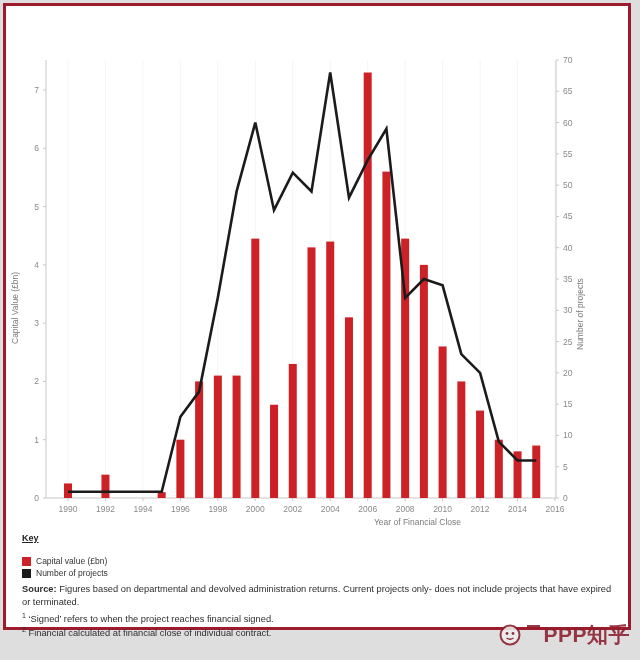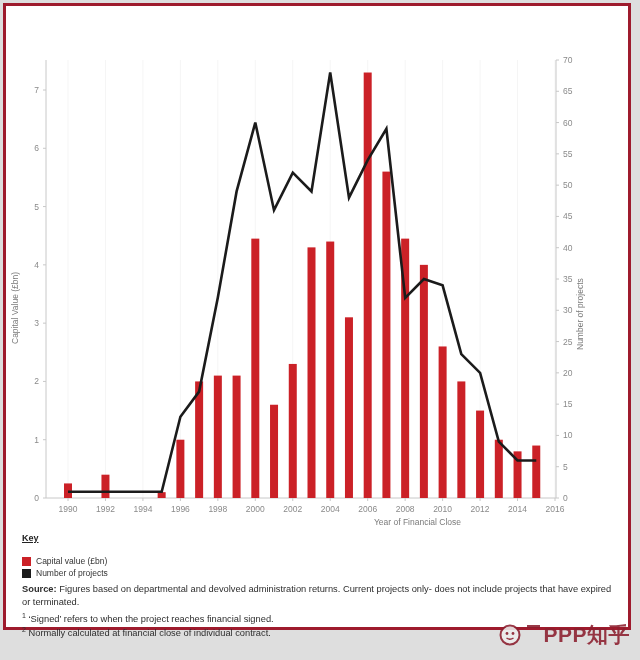--- a/index.html
+++ b/index.html
@@ -183,21 +183,21 @@
     <div class="legend-row">
       <span class="swatch" style="background: rgb(203, 33, 39);"></span>
       <span class="legend-label">Capital value (£bn)</span>
     </div>
     <div class="legend-row">
       <span class="swatch" style="background: rgb(27, 27, 27);"></span>
       <span class="legend-label">Number of projects</span>
     </div>
     <div class="source-note"><span class="b">Source:</span> <span>Figures based on departmental and devolved administration returns. Current projects only- does not include projects that have expired or terminated.</span></div>
     <div class="footnote"><sup>1</sup> <span>‘Signed’ refers to when the project reaches financial signed.</span></div>
-    <div class="footnote"><sup>2</sup> <span>Normally calculated at financial close of individual contract.</span></div>
+    <div class="footnote"><sup>2</sup> <span>Financial calculated at financial close of individual contract.</span></div>
   </div>
 </div>
 
 <div class="watermark">
   <svg width="26" height="26" viewBox="0 0 26 26">
     <circle cx="13" cy="14" r="9.5" fill="#ededed" stroke="#8c1e2e" stroke-width="2"></circle>
     <circle cx="10" cy="12.5" r="1.4" fill="#8c1e2e"></circle>
     <circle cx="16" cy="12.5" r="1.4" fill="#8c1e2e"></circle>
     <path d="M9.5 17 q3.5 2.6 7 0" stroke="#8c1e2e" stroke-width="1.4" fill="none"></path>
   </svg>

